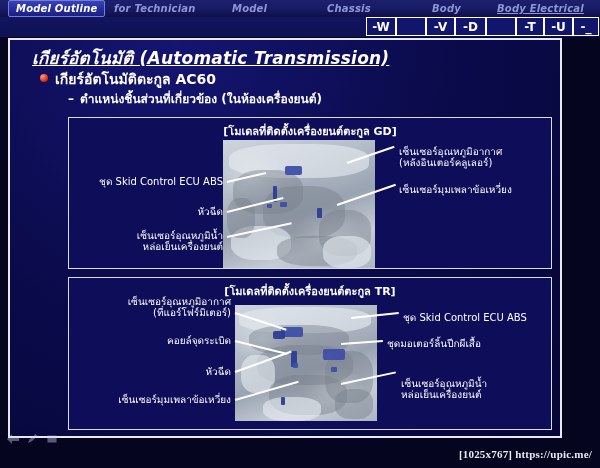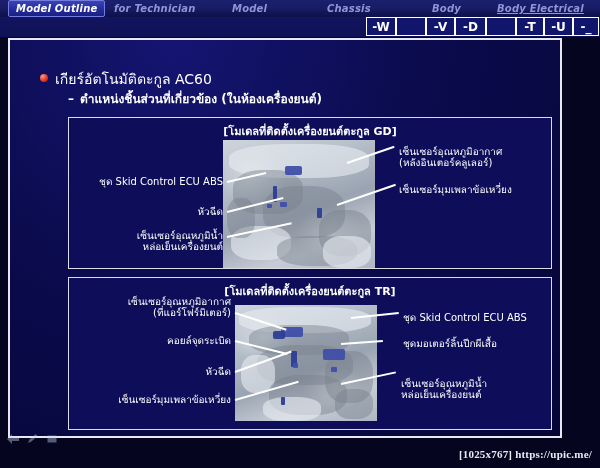--- a/index.html
+++ b/index.html
@@ -60,21 +60,21 @@
     color:#ffffff;text-decoration:underline;
     white-space:nowrap;letter-spacing:.2px;
   }
   .bullet-row{position:absolute;left:30px;top:28px;white-space:nowrap;}
   .bullet-dot{
     display:inline-block;width:8px;height:8px;border-radius:50%;
     background:radial-gradient(circle at 30% 28%,#ff9a88 0%,#e23c22 55%,#8d1505 100%);
     vertical-align:2px;margin-right:7px;
   }
   .bullet-text{
-    display:inline-block;font-size:14px;font-weight:normal;color:#ffffff;
+    display:inline-block;font-size:14px;font-weight:bold;color:#ffffff;
   }
   .subbullet{
     position:absolute;left:58px;top:49px;
     font-size:12px;font-weight:bold;color:#ffffff;white-space:nowrap;
   }
   .dash{margin-right:6px;}
 
   
   .panel{
     position:absolute;left:58px;width:484px;
@@ -152,20 +152,21 @@
         <div class="code-cell" style="left: 486px; width: 30px;"></div>
         <div class="code-cell" style="left: 516px; width: 28px;">-T</div>
         <div class="code-cell" style="left: 544px; width: 29px;">-U</div>
         <div class="code-cell" style="left: 573px; width: 26px;">-_</div>
       </div>
   </div>
 
   <div class="slide">
     <div class="slide-inner">
 
+      <div class="title">เกียร์อัตโนมัติ (Automatic Transmission)</div>
 
       <div class="bullet-row">
         <span class="bullet-dot"></span><span class="bullet-text">เกียร์อัตโนมัติตะกูล AC60</span>
       </div>
 
       <div class="subbullet">
         <span class="dash">–</span><span>ตำแหน่งชิ้นส่วนที่เกี่ยวข้อง (ในห้องเครื่องยนต์)</span>
       </div>
 
       <div class="panel" id="panel1">
@@ -225,21 +226,21 @@
             <div class="leader" style="left: 166px; top: 34px; width: 54px; transform: rotate(18deg);"></div>
             <div class="lbl r" style="left: 16px; top: 29px; width: 146px;">(ที่แอร์โฟร์มิเตอร์)</div>
             <div class="lbl r" style="left: 64px; top: 57px; width: 98px;">คอยล์จุดระเบิด</div>
             <div class="leader" style="left: 166px; top: 62px; width: 54px; transform: rotate(14deg);"></div>
             <div class="lbl r" style="left: 118px; top: 88px; width: 44px;">หัวฉีด</div>
             <div class="leader" style="left: 166px; top: 93px; width: 60px; transform: rotate(-20deg);"></div>
             <div class="lbl r" style="left: 2px; top: 116px; width: 160px;">เซ็นเซอร์มุมเพลาข้อเหวี่ยง</div>
             <div class="leader" style="left: 166px; top: 121px; width: 66px; transform: rotate(-16deg);"></div>
             <div class="lbl l" style="left: 334px; top: 34px; width: 150px;">ชุด Skid Control ECU ABS</div>
             <div class="leader" style="left: 282px; top: 39px; width: 48px; transform: rotate(-6deg);"></div>
-            <div class="lbl l" style="left: 318px; top: 60px; width: 150px; margin-left: 16px;">ชุดมอเตอร์ลิ้นปีกผีเสื้อ</div>
+            <div class="lbl l" style="left: 318px; top: 60px; width: 150px;">ชุดมอเตอร์ลิ้นปีกผีเสื้อ</div>
             <div class="leader" style="left: 272px; top: 65px; width: 42px; transform: rotate(-4deg);"></div>
             <div class="lbl l" style="left: 332px; top: 100px; width: 140px;">เซ็นเซอร์อุณหภูมิน้ำ</div>
             <div class="leader" style="left: 272px; top: 105px; width: 56px; transform: rotate(-12deg);"></div>
             <div class="lbl l" style="left: 332px; top: 111px; width: 140px;">หล่อเย็นเครื่องยนต์</div>
           </div>
       </div>
 
     </div>
   </div>
 

